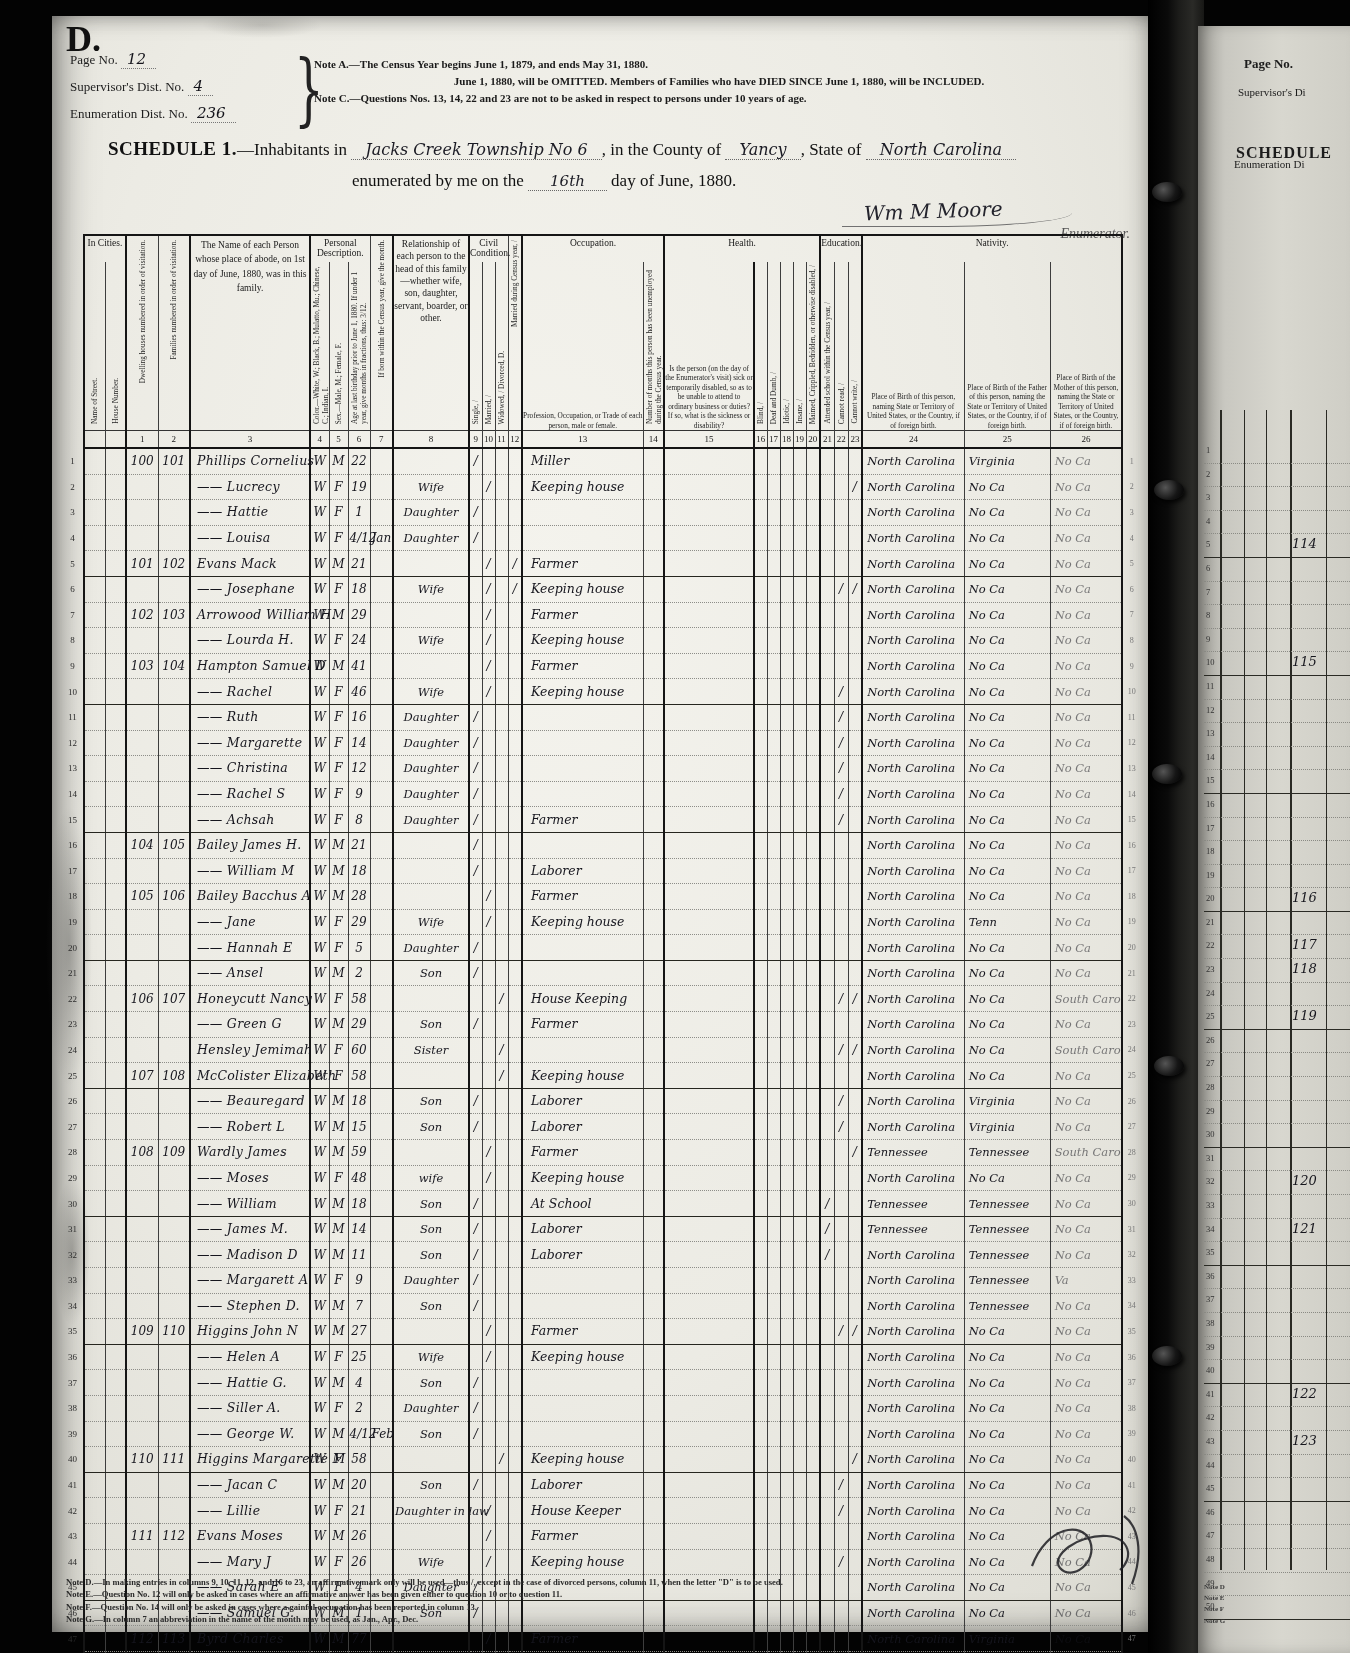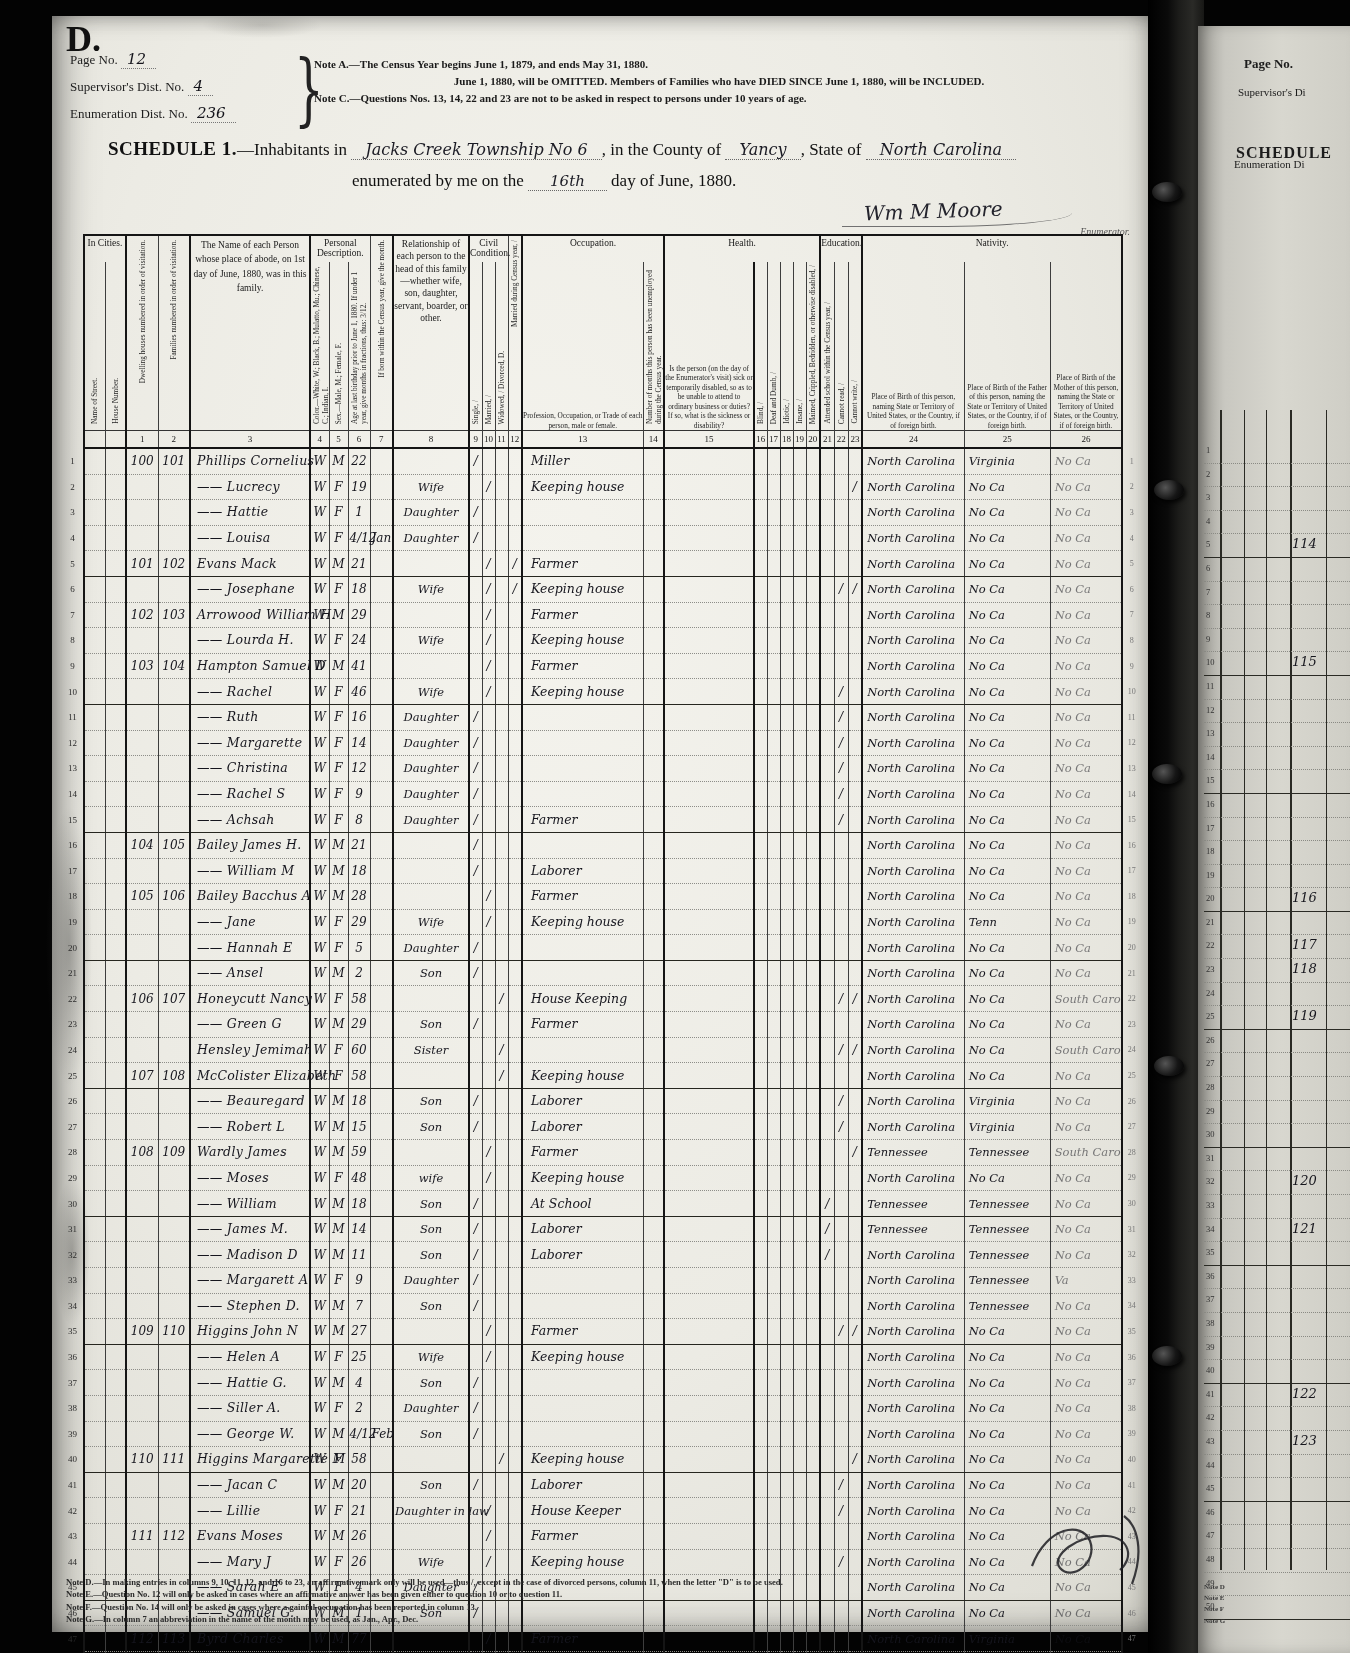--- a/index.html
+++ b/index.html
@@ -23,21 +23,21 @@
   .notes .nl.indent{text-align:center;}
   .schedline{position:absolute;left:16px;top:122px;width:1068px;font-size:17px;color:#111;white-space:nowrap;margin-left:40px;}
   .schedline .big{font-weight:bold;font-size:19px;letter-spacing:.5px;}
   .schedline .hw, .line2 .hw, .signature{font-family:"DejaVu Serif",serif;font-style:italic;color:#1b1b24;}
   .schedline .hw{font-size:16px;border-bottom:1px dotted #666;padding:0 14px;}
   .line2{position:absolute;left:300px;top:155px;font-size:17px;color:#111;white-space:nowrap;}
   .line2 .hw{font-size:15px;border-bottom:1px dotted #666;padding:0 22px;}
   .signature{position:absolute;left:812px;top:183px;font-size:20px;transform:rotate(-2deg);color:#23232c;}
   .sigflourish{position:absolute;left:790px;top:196px;width:230px;height:14px;border-bottom:1.5px solid rgba(30,30,35,.6);
                border-radius:0 0 60%/14px 0;}
-  .enumerator{position:absolute;right:18px;top:210px;font-size:10px;font-style:italic;color:#555;}
+  .enumerator{position:absolute;right:18px;top:210px;font-size:14px;font-style:italic;color:#555;}
   
   table.census{position:absolute;left:10px;top:218px;border-collapse:collapse;table-layout:fixed;width:1078px;
                font-family:"Liberation Serif",serif;color:#161616;}
   table.census th{font-weight:normal;padding:0;}
   tr.grp th{height:24px;vertical-align:top;font-size:9.5px;padding-top:2px;text-align:center;color:#202020;}
   tr.grp th:not(.rn){border-top:2px solid #151515;}
   tr.mainh th{height:168px;vertical-align:bottom;}
   tr.nums th{height:16px;font-size:9px;text-align:center;border-top:1px solid #333;border-bottom:2px solid #151515;}
   .vt{display:inline-block;writing-mode:vertical-rl;transform:rotate(180deg);
       font-size:7.3px;line-height:1.25;max-height:160px;text-align:left;padding:2px 1px;color:#242424;}

